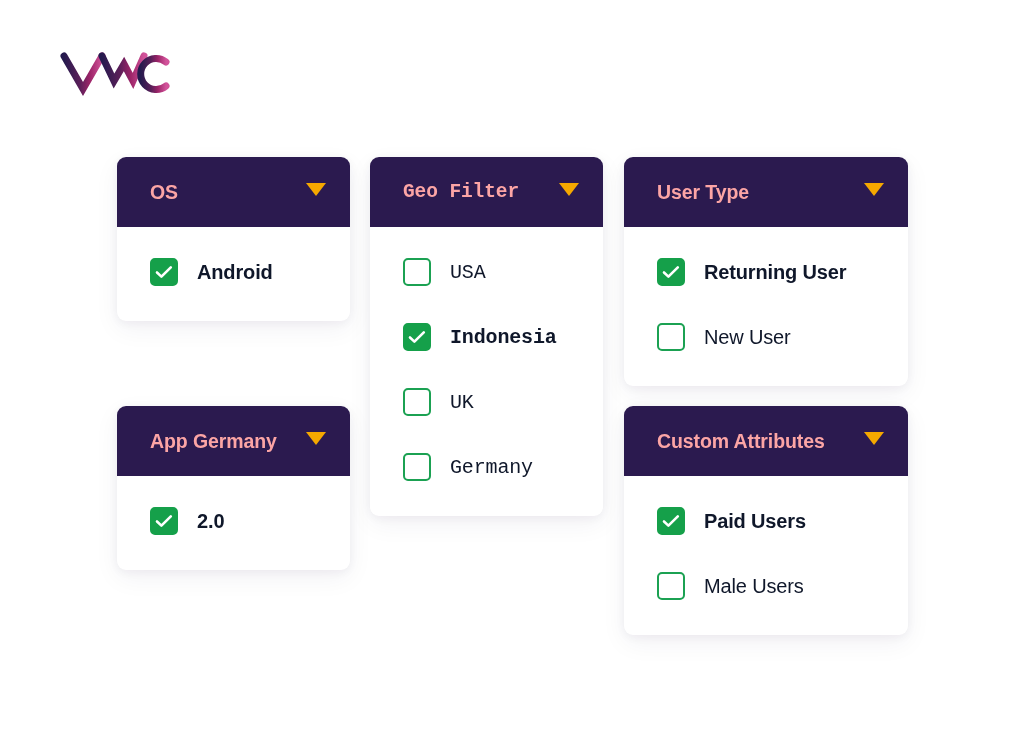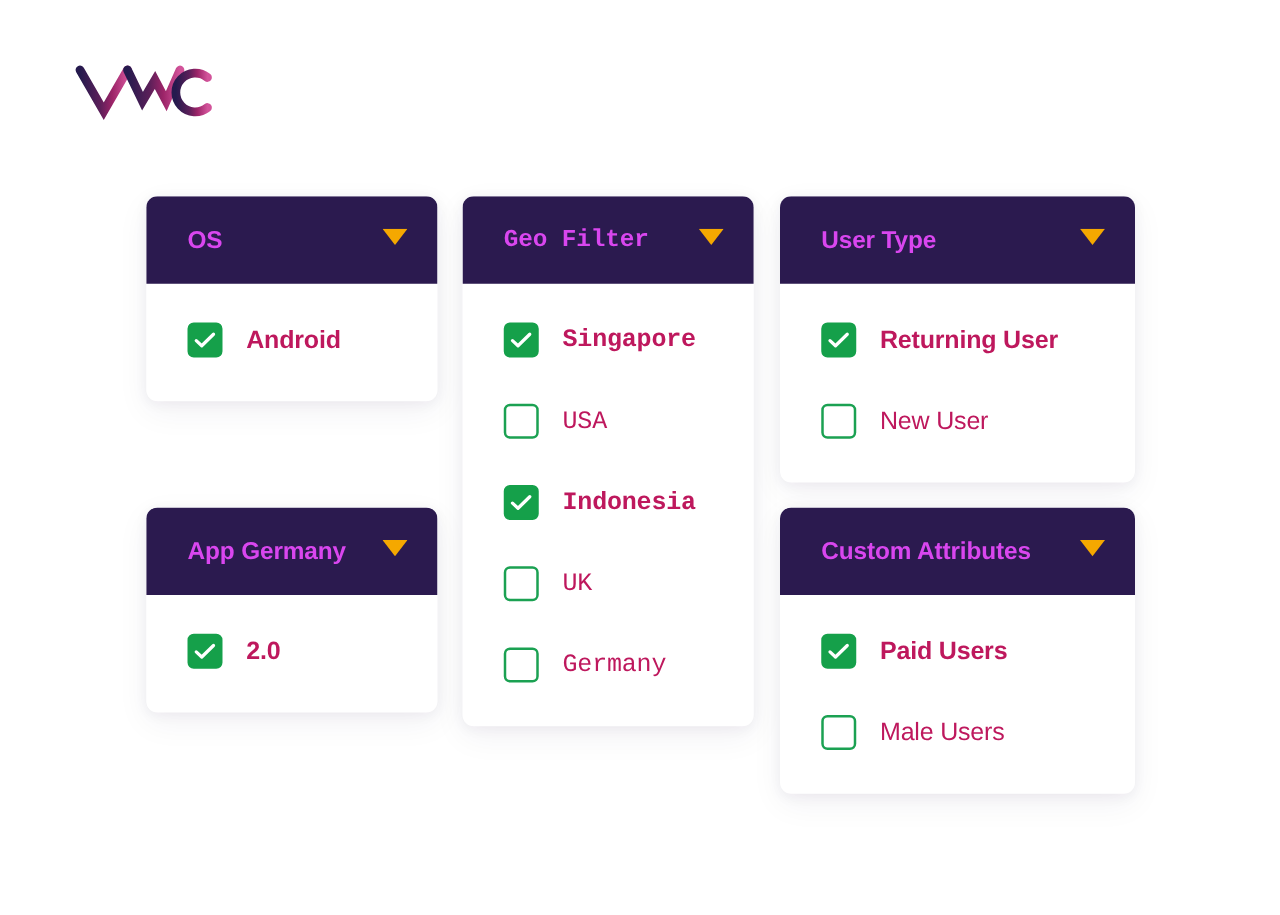--- a/index.html
+++ b/index.html
@@ -50,21 +50,21 @@
     height: 70px;
     background: #2B1A4F;
     display: flex;
     align-items: center;
     justify-content: space-between;
     padding: 0 24px 0 33px;
     box-sizing: border-box;
   }
 
   .card-title {
-    color: #d946ef;
+    color: #fca5a5;
     font-size: 19.5px;
     font-weight: bold;
     letter-spacing: -0.1px;
     white-space: nowrap;
   }
 
   .caret-icon {
     flex: 0 0 auto;
     display: block;
     margin-left: 14px;
@@ -101,21 +101,21 @@
   }
   .checkbox.unchecked {
     background: #ffffff;
     border: 2px solid #1BA152;
   }
   .checkbox svg { display: block; }
 
   .option-label {
     margin-left: 19px;
     font-size: 20px;
-    color: #be185d;
+    color: #0f172a;
     letter-spacing: -0.15px;
     white-space: nowrap;
   }
   .option-label.is-checked { font-weight: bold; }
   .option-label.is-unchecked { font-weight: normal; }
 </style>
 </head>
 <body>
 
 <div id="app-canvas">
@@ -187,28 +187,20 @@
     <div class="card-header">
       <span class="card-title">Geo Filter</span>
       <span class="caret-icon">
         <svg width="20" height="14" viewBox="0 0 20 14">
             <polygon points="0,0 20,0 10,13" fill="#F5A800"></polygon>
           </svg>
       </span>
     </div>
     <div class="card-body">
       <div class="option-row">
-        <span class="checkbox checked">
-          <svg width="18" height="14" viewBox="0 0 18 14">
-              <polyline points="2,7.5 6.4,11.6 15.8,2.4" fill="none" stroke="#FFFFFF" stroke-width="2.6" stroke-linecap="round" stroke-linejoin="round"></polyline>
-            </svg>
-        </span>
-        <span class="option-label is-checked">Singapore</span>
-      </div>
-      <div class="option-row">
         <span class="checkbox unchecked"></span>
         <span class="option-label is-unchecked">USA</span>
       </div>
       <div class="option-row">
         <span class="checkbox checked">
           <svg width="18" height="14" viewBox="0 0 18 14">
               <polyline points="2,7.5 6.4,11.6 15.8,2.4" fill="none" stroke="#FFFFFF" stroke-width="2.6" stroke-linecap="round" stroke-linejoin="round"></polyline>
             </svg>
         </span>
         <span class="option-label is-checked">Indonesia</span>

